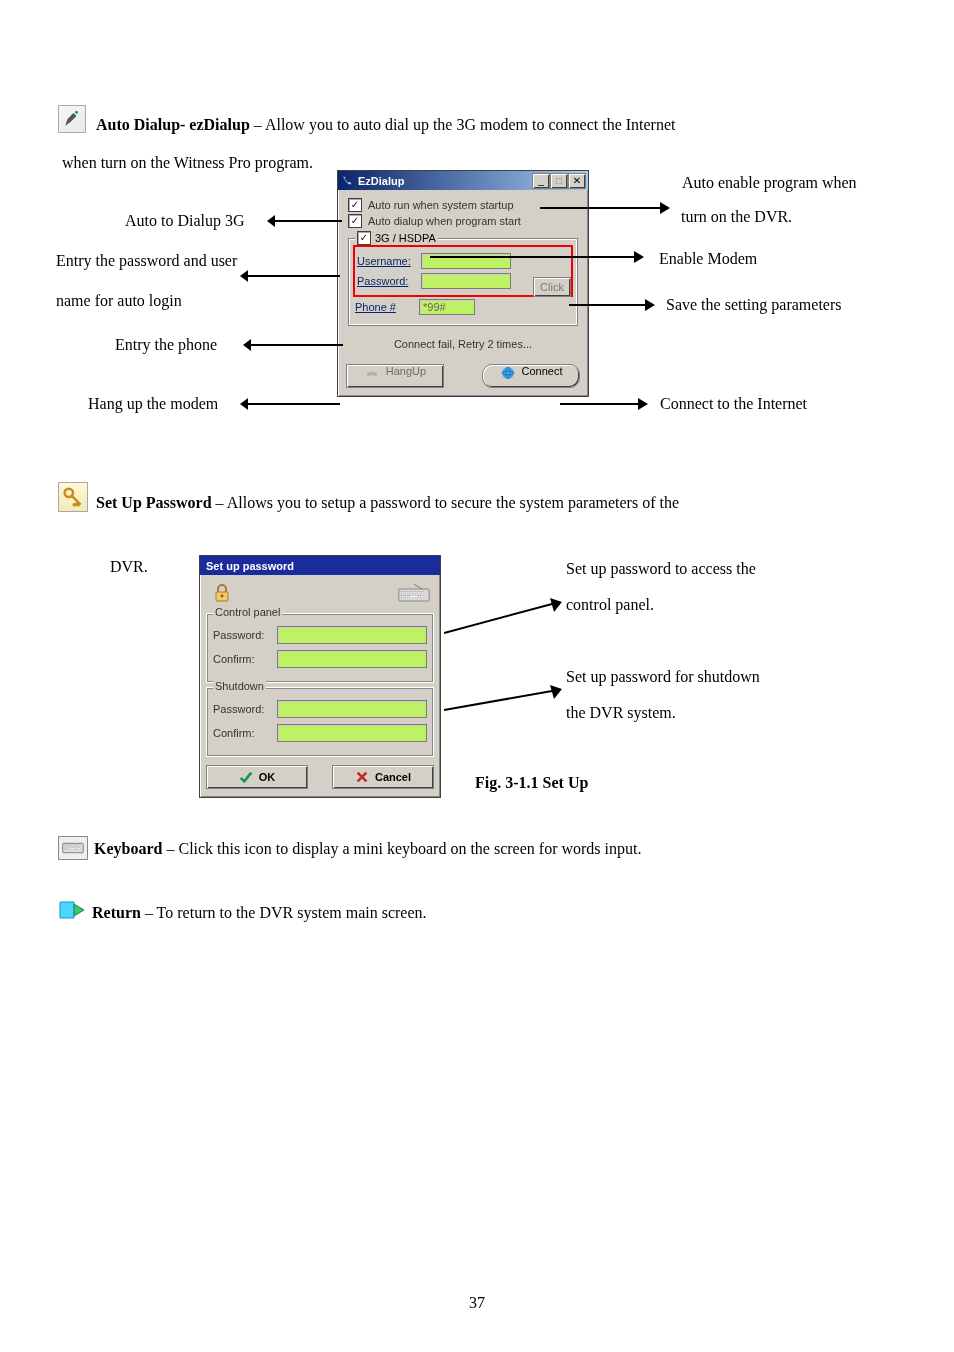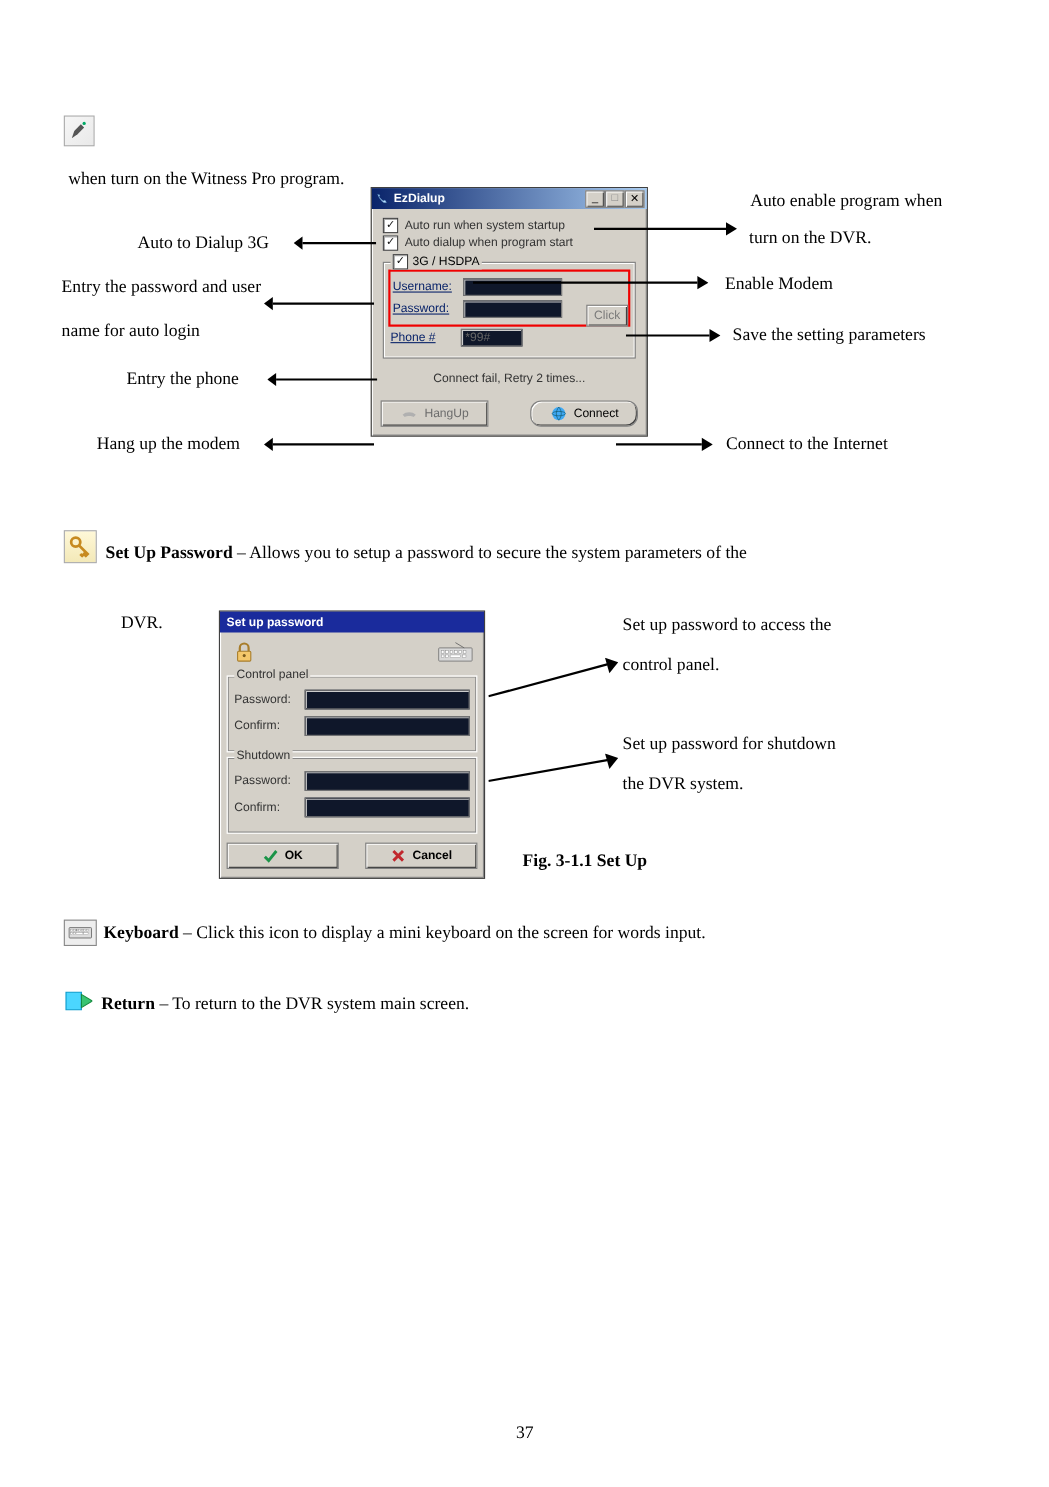--- a/index.html
+++ b/index.html
@@ -137,21 +137,21 @@
     display: flex;
     align-items: center;
     gap: 4px;
     margin: 4px 0;
     color: #0a246a;
   }
   .fld-row .lbl { width: 60px; text-align: left; text-decoration: underline; }
   .fld-input {
     height: 16px;
     border: 1px solid #7b7b7b;
-    background: #0f172a;
+    background: #bef264;
     box-shadow: inset 1px 1px 0 #ccc;
     padding: 0 3px;
     box-sizing: border-box;
     font-family: Tahoma, sans-serif;
     font-size: 11px;
     color: #666;
   }
   .redbox { outline: 2px solid #f00000; outline-offset: 0; }
   .save-btn {
     position: absolute;
@@ -179,21 +179,20 @@
     padding: 0 8px 8px 8px;
     gap: 10px;
   }
   .btn95 {
     width: 96px;
     height: 22px;
     border: 1px solid #808080;
     background: #d4d0c8;
     box-shadow: inset 1px 1px 0 #fff, inset -1px -1px 0 #404040;
     display: flex;
-    align-items: center;
     justify-content: center;
     gap: 6px;
     color: #6c6c6c;
   }
   .btn95 svg { width: 16px; height: 16px; }
   .btn95.enabled { color: #000; border-radius: 10px; }
 
   
   .pwwin {
     position: absolute;
@@ -292,20 +291,24 @@
 
 <div class="page">
 
   <div class="abs" style="left:58px; top:105px;">
     <div class="icon-box">
       <svg viewBox="0 0 24 24">
           <path d="M3 21 L6 12 L14 4 L18 8 L10 16 L3 21 Z" fill="#555"></path>
           <circle cx="18" cy="3" r="2" fill="#0a6"></circle>
         </svg>
     </div>
+  </div>
+  <div class="abs heading-line" style="left:96px; top:116px;">
+    <span class="bold">Auto Dialup- ezDialup</span>
+    <span>– Allow you to auto dial up the 3G modem to connect the Internet</span>
   </div>
   <div class="abs" style="left:62px; top:154px;">when turn on the Witness Pro program.</div>
 
   <div class="win">
     <div class="titlebar">
       <div class="app-icon">
         <svg viewBox="0 0 16 16">
             <path d="M3 2 C3 2 5 8 10 12 C12 13 14 12 14 12 L12 9 L10 10 C8 9 6 6 5 5 L6 3 Z" fill="#b8e0ff" stroke="#2a5c9a" stroke-width="0.5"></path>
           </svg>
       </div>

